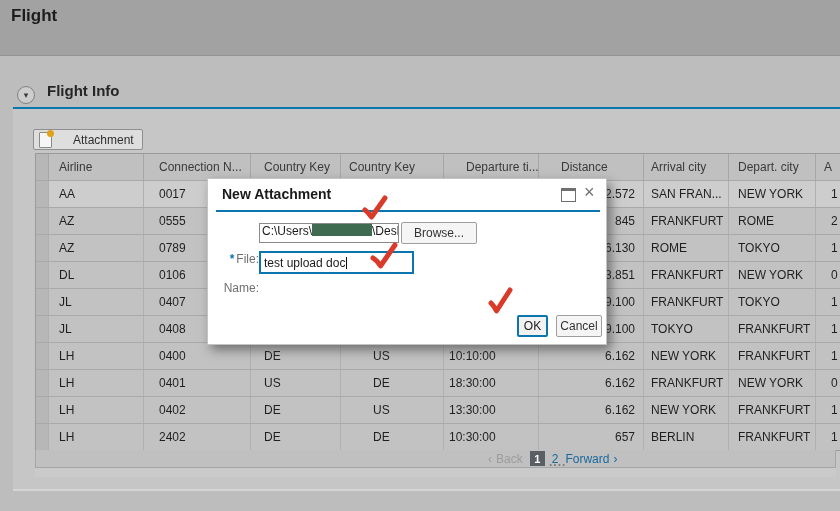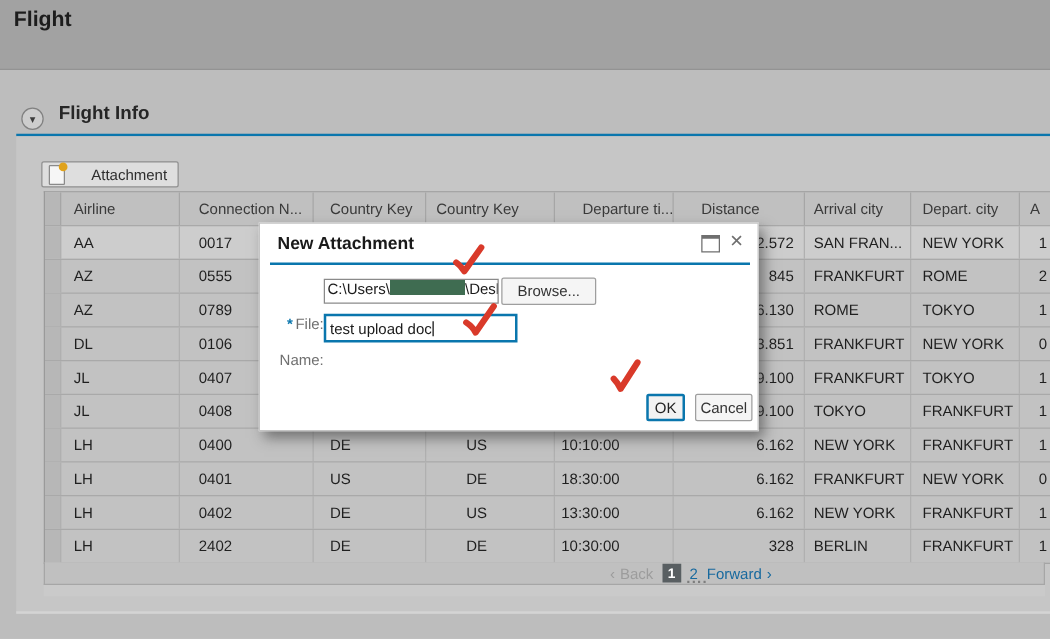--- a/index.html
+++ b/index.html
@@ -235,21 +235,21 @@
         <div class="td col-depart_city">FRANKFURT</div>
         <div class="td col-arrival_time">1</div>
       </div>
       <div class="tr">
         <div class="td col-sel"></div>
         <div class="td col-airline">LH</div>
         <div class="td col-connection">2402</div>
         <div class="td col-country1">DE</div>
         <div class="td col-country2">DE</div>
         <div class="td col-departure">10:30:00</div>
-        <div class="td col-distance">328</div>
+        <div class="td col-distance">657</div>
         <div class="td col-arrival_city">BERLIN</div>
         <div class="td col-depart_city">FRANKFURT</div>
         <div class="td col-arrival_time">1</div>
       </div>
     </div>
 </div>
 
 <div class="pager">
   <div class="pager-nav">
     <span class="pg-back">

